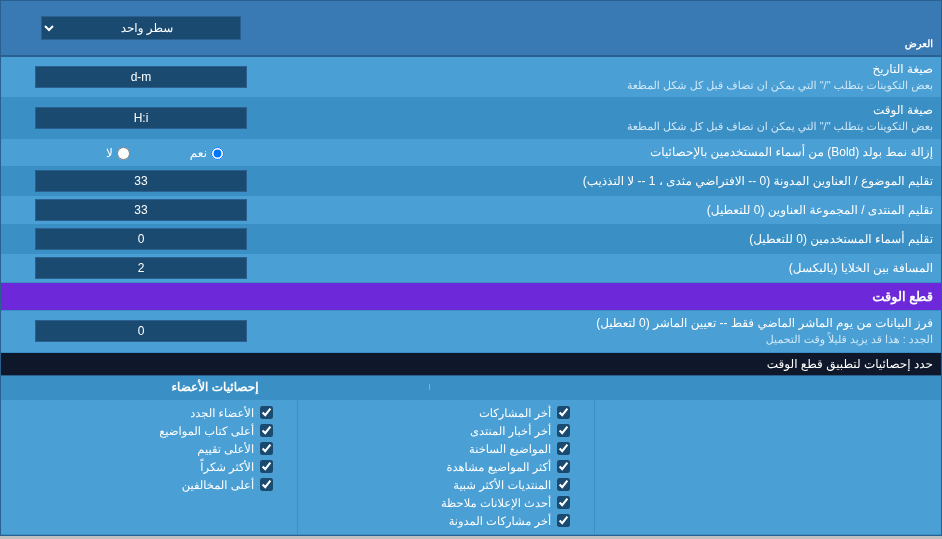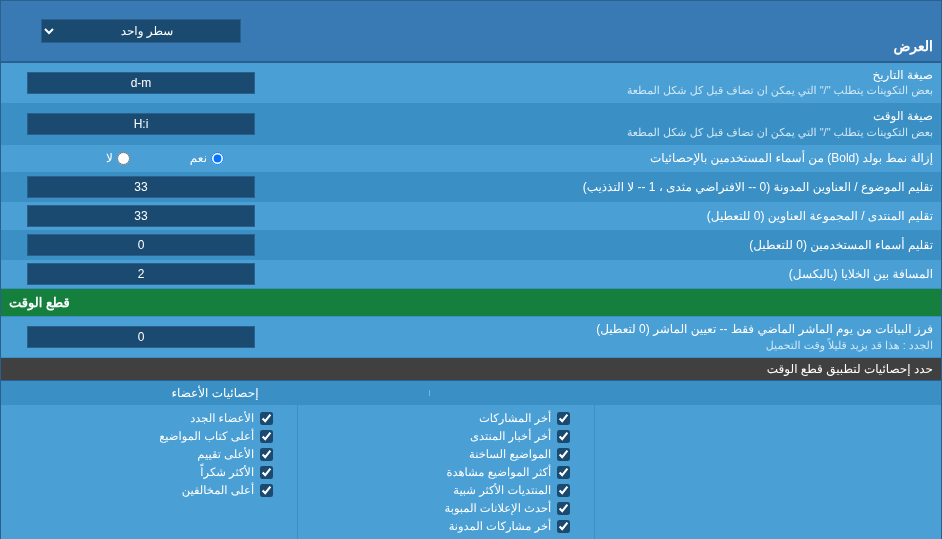--- a/index.html
+++ b/index.html
@@ -18,22 +18,22 @@
       display: flex;
       align-items: center;
       border-bottom: 1px solid #3a8fc4;
       background: #4a9fd4;
       min-height: 28px;
     }
     .row.alt {
       background: #3a8fc4;
     }
     .row.section-header {
-      background: #15803d;
-      justify-content: flex-end;
+      background: #6d28d9;
+      justify-content: flex-start;
       padding: 4px 8px;
       font-weight: bold;
       color: white;
       font-size: 13px;
     }
     .label-cell {
       flex: 1;
       padding: 4px 8px;
       color: white;
       text-align: right;
@@ -48,21 +48,21 @@
       justify-content: center;
     }
     .input-box {
       background: #1a4a70;
       color: white;
       border: 1px solid #2a6090;
       padding: 3px 8px;
       font-size: 12px;
       font-family: Arial, Tahoma, sans-serif;
       text-align: center;
-      width: 228px;
+      width: 212px;
       direction: ltr;
     }
     .select-box {
       background: #1a4a70;
       color: white;
       border: 1px solid #2a6090;
       padding: 3px 8px;
       font-size: 12px;
       font-family: Arial, Tahoma, sans-serif;
       text-align: center;
@@ -92,21 +92,21 @@
       border-bottom: 1px solid #3a8fc4;
       background: #3a8fc4;
       min-height: 24px;
       align-items: center;
     }
     .checkboxes-header-row .col {
       flex: 1;
       text-align: center;
       color: white;
       font-size: 12px;
-      font-weight: normal;
+      font-weight: bold;
       padding: 3px 6px;
       border-left: 1px solid #5abfe4;
     }
     .checkboxes-header-row .col:last-child {
       border-left: none;
     }
     .checkboxes-body {
       display: flex;
     }
     .checkbox-col {
@@ -128,35 +128,35 @@
     }
     .checkbox-item input[type="checkbox"] {
       cursor: pointer;
       accent-color: #1a4a70;
     }
     .note-text {
       font-size: 11px;
       color: #d0e8f8;
     }
     .limit-row {
-      background: #404040;
+      background: #0f172a;
       padding: 4px 8px;
       color: white;
       font-size: 12px;
       text-align: right;
       border-bottom: 1px solid #2a6090;
     }
   </style>
 </head>
 <body>
 
 <div class="main-container">
 
   <div class="row" style="background:#3a7ab4; border-bottom:2px solid #2a6090;">
-    <div class="label-cell" style="font-weight:bold; font-size:14px;margin-top:32px;">العرض</div>
+    <div class="label-cell" style="font-weight:bold; font-size:10px;margin-top:32px;">العرض</div>
     <div class="input-cell">
       <select class="select-box">
         <option>سطر واحد</option>
         <option>سطرين</option>
         <option>ثلاثة أسطر</option>
       </select>
     </div>
   </div>
 
   <div class="row">
@@ -264,21 +264,21 @@
         <div class="checkbox-item">
           <input type="checkbox" checked="" style="">
           <span>أكثر المواضيع مشاهدة</span>
         </div>
         <div class="checkbox-item">
           <input type="checkbox" checked="" style="">
           <span>المنتديات الأكثر شبية</span>
         </div>
         <div class="checkbox-item">
           <input type="checkbox" checked="" style="">
-          <span>أحدث الإعلانات المبوبة</span>
+          <span>أحدث الإعلانات ملاحظة</span>
         </div>
         <div class="checkbox-item">
           <input type="checkbox" checked="" style="">
           <span>أخر مشاركات المدونة</span>
         </div>
       </div>
 
       <div class="checkbox-col">
         <div class="checkbox-item">
           <input type="checkbox" checked="" style="">

